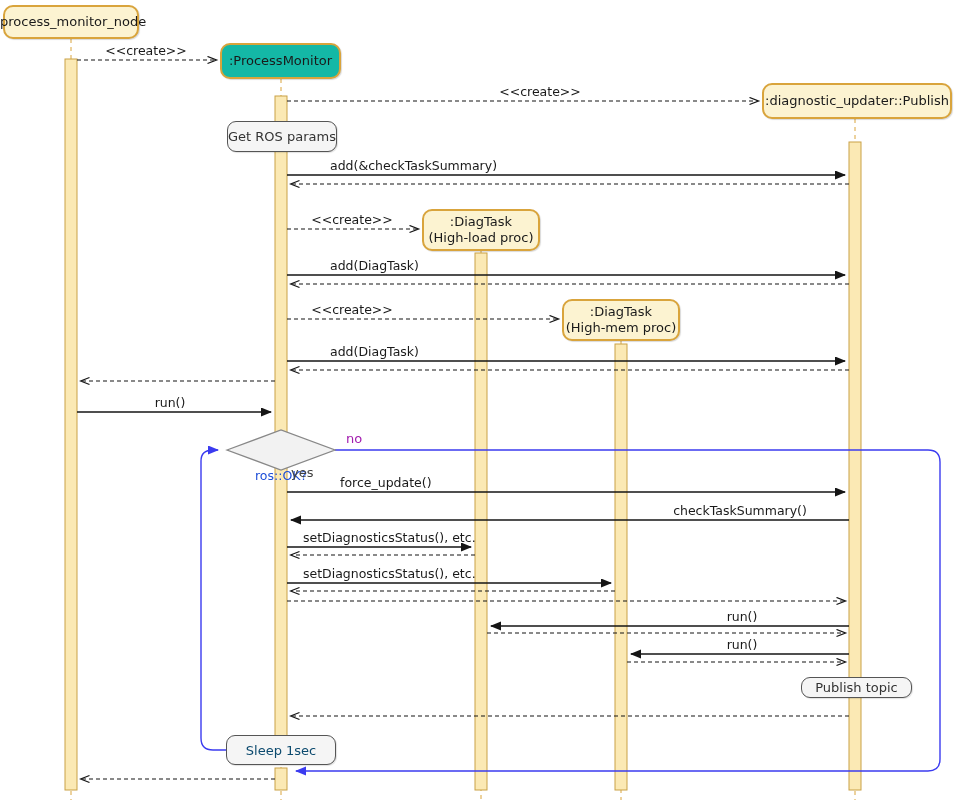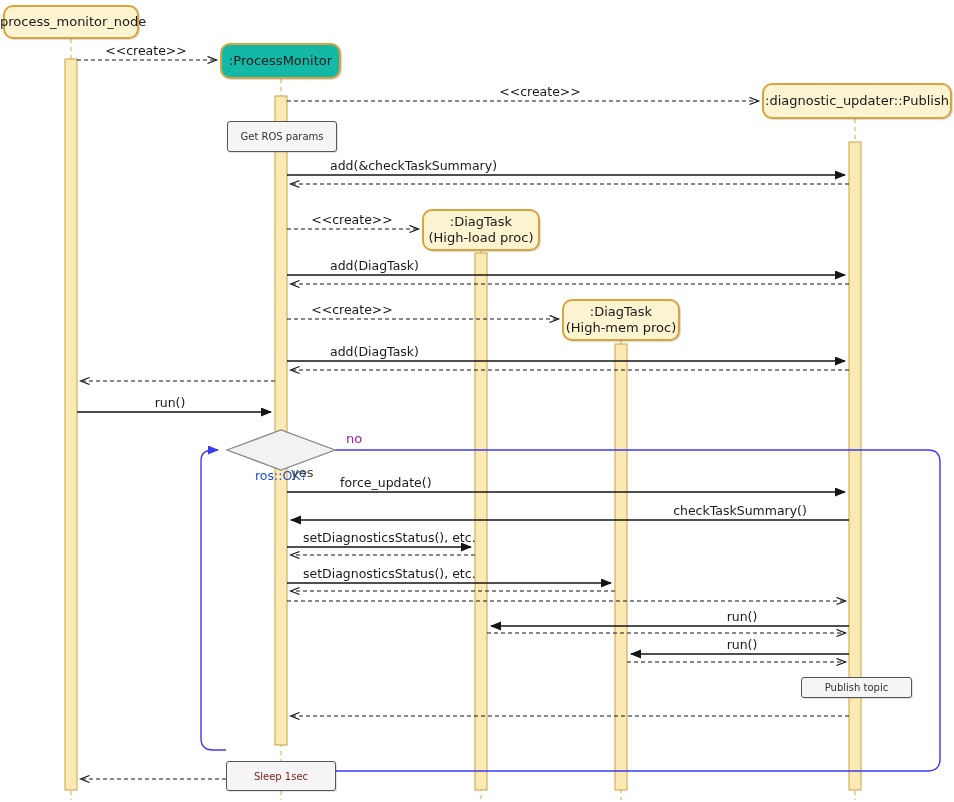--- a/index.html
+++ b/index.html
@@ -9,23 +9,23 @@
   }
   #svg-layer{position:absolute;left:0;top:0;width:954px;height:802px;}
   #nodes-layer{position:absolute;left:0;top:0;width:954px;height:802px;pointer-events:none;}
   .pbox{
     position:absolute;box-sizing:border-box;border-radius:10px;
     display:flex;align-items:center;justify-content:center;text-align:center;
     font-size:13px;line-height:1.25;white-space:pre-line;
     box-shadow:1px 1px 1px rgba(0,0,0,0.15);
   }
   .note{
-    position:absolute;box-sizing:border-box;border-radius:3px;
+    position:absolute;box-sizing:border-box;border-radius:9px;
     display:flex;align-items:center;justify-content:center;text-align:center;
-    font-size:10px;box-shadow:1px 1px 1px rgba(0,0,0,0.12);
+    font-size:13px;box-shadow:1px 1px 1px rgba(0,0,0,0.12);
   }
   .mlabel{position:absolute;font-size:12.5px;white-space:nowrap;}
   .mlabel.mid{transform:translateX(-50%);}
   .blabel{position:absolute;font-size:13px;white-space:nowrap;}
   .dlabel{position:absolute;font-size:12.5px;white-space:nowrap;transform:translate(-50%,-50%);}
 </style>
 </head>
 <body>
 
 <div id="canvas">
@@ -101,15 +101,15 @@
       <div class="blabel" style="left: 291px; top: 465px; color: #404040;">yes</div>
       <div class="pbox" style="left: 3px; top: 5px; width: 136px; height: 34px; background: rgb(252, 243, 209); border: 2px solid rgb(217, 164, 60); color: rgb(26, 26, 26);">:process_monitor_node</div>
       <div class="pbox" style="left: 220px; top: 43px; width: 121px; height: 36px; background: #14b8a6; border: 2px solid rgb(217, 164, 60); color: rgb(26, 26, 26);">:ProcessMonitor</div>
       <div class="pbox" style="left: 762px; top: 83px; width: 190px; height: 36px; background: rgb(252, 243, 209); border: 2px solid rgb(217, 164, 60); color: rgb(26, 26, 26);">:diagnostic_updater::Publish</div>
       <div class="pbox" style="left: 422px; top: 209px; width: 118px; height: 42px; background: rgb(252, 243, 209); border: 2px solid rgb(217, 164, 60); color: rgb(26, 26, 26);">:DiagTask
 (High-load proc)</div>
       <div class="pbox" style="left: 562px; top: 299px; width: 118px; height: 42px; background: rgb(252, 243, 209); border: 2px solid rgb(217, 164, 60); color: rgb(26, 26, 26);">:DiagTask
 (High-mem proc)</div>
       <div class="note" style="left: 227px; top: 121px; width: 110px; height: 31px; background: rgb(245, 245, 245); border: 1.5px solid rgb(85, 85, 85); color: rgb(51, 51, 51);">Get ROS params</div>
       <div class="note" style="left: 801px; top: 677px; width: 111px; height: 21px; background: rgb(245, 245, 245); border: 1.5px solid rgb(85, 85, 85); color: rgb(51, 51, 51);">Publish topic</div>
-      <div class="note" style="left: 226px; top: 761px; width: 110px; height: 30px; background: rgb(245, 245, 245); border: 1.5px solid rgb(85, 85, 85); color: #7f1d1d;">Sleep 1sec</div>
+      <div class="note" style="left: 226px; top: 735px; width: 110px; height: 30px; background: rgb(245, 245, 245); border: 1.5px solid rgb(85, 85, 85); color: #0c4a6e;">Sleep 1sec</div>
     </div>
 </div>
 
 </body></html>

